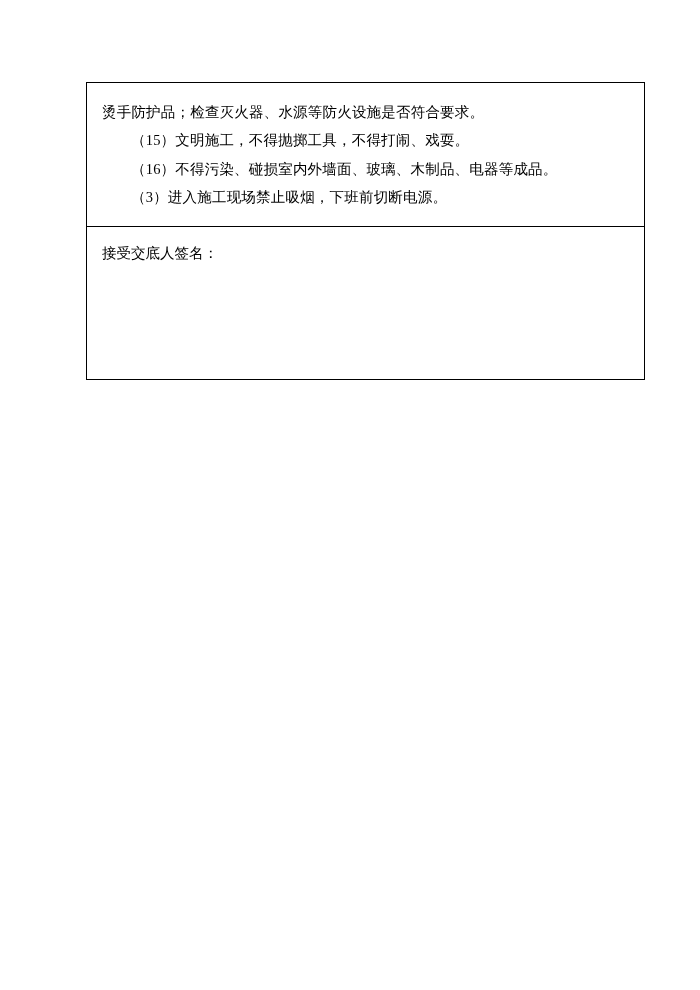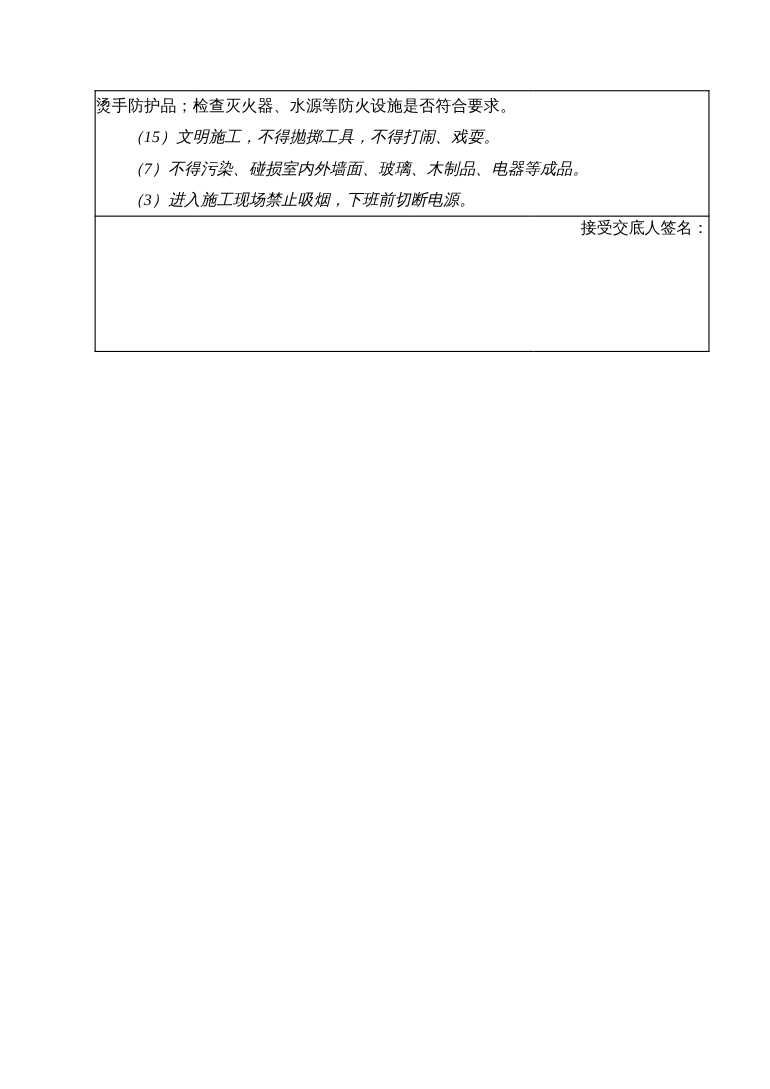--- a/index.html
+++ b/index.html
@@ -25,77 +25,75 @@
   .doc-table {
     position: absolute;
     left: 86px;
     top: 82px;
     width: 558px;
     border-collapse: collapse;
     table-layout: fixed;
   }
   .doc-table td {
     border: 1px solid #000000;
-    padding: 0;
+    padding: 15px;
     vertical-align: top;
   }
   .body-cell {
     padding: 10px 12px 14px 12px;
   }
   .para {
     font-size: 14.5px;
     line-height: 1.95;
     letter-spacing: 0.2px;
     white-space: nowrap;
   }
   .para.first {
     text-indent: 0;
   }
   .para.indent {
     text-indent: 2em;
-    font-style: italic;
   }
   .sig-label {
     font-size: 14.5px;
     padding: 10px 10px 10px 12px;
     line-height: 1.6;
     white-space: nowrap;
   }
   .sig-blank {
     background: #ffffff;
   }
   .recv-cell {
     padding: 12px 12px 12px 12px;
     height: 122px;
     font-size: 14.5px;
     line-height: 1.6;
   }
   .recv-label {
     white-space: nowrap;
-    text-align: right;
   }
 </style>
 </head>
 <body>
 
 <div class="page">
 
   <table class="doc-table">
     <colgroup>
       <col style="width:92px">
       <col style="width:192px">
       <col style="width:114px">
       <col style="width:160px">
     </colgroup>
     <tbody>
       <tr>
         <td class="body-cell" colspan="4">
           <div class="para first">烫手防护品；检查灭火器、水源等防火设施是否符合要求。</div>
           <div class="para indent">（15）文明施工，不得抛掷工具，不得打闹、戏耍。</div>
-          <div class="para indent">（7）不得污染、碰损室内外墙面、玻璃、木制品、电器等成品。</div>
+          <div class="para indent">（16）不得污染、碰损室内外墙面、玻璃、木制品、电器等成品。</div>
           <div class="para indent">（3）进入施工现场禁止吸烟，下班前切断电源。</div>
         </td>
       </tr>
       <tr>
         <td class="recv-cell" colspan="4">
           <div class="recv-label">接受交底人签名：</div>
           <div></div>
         </td>
       </tr>
     </tbody>

